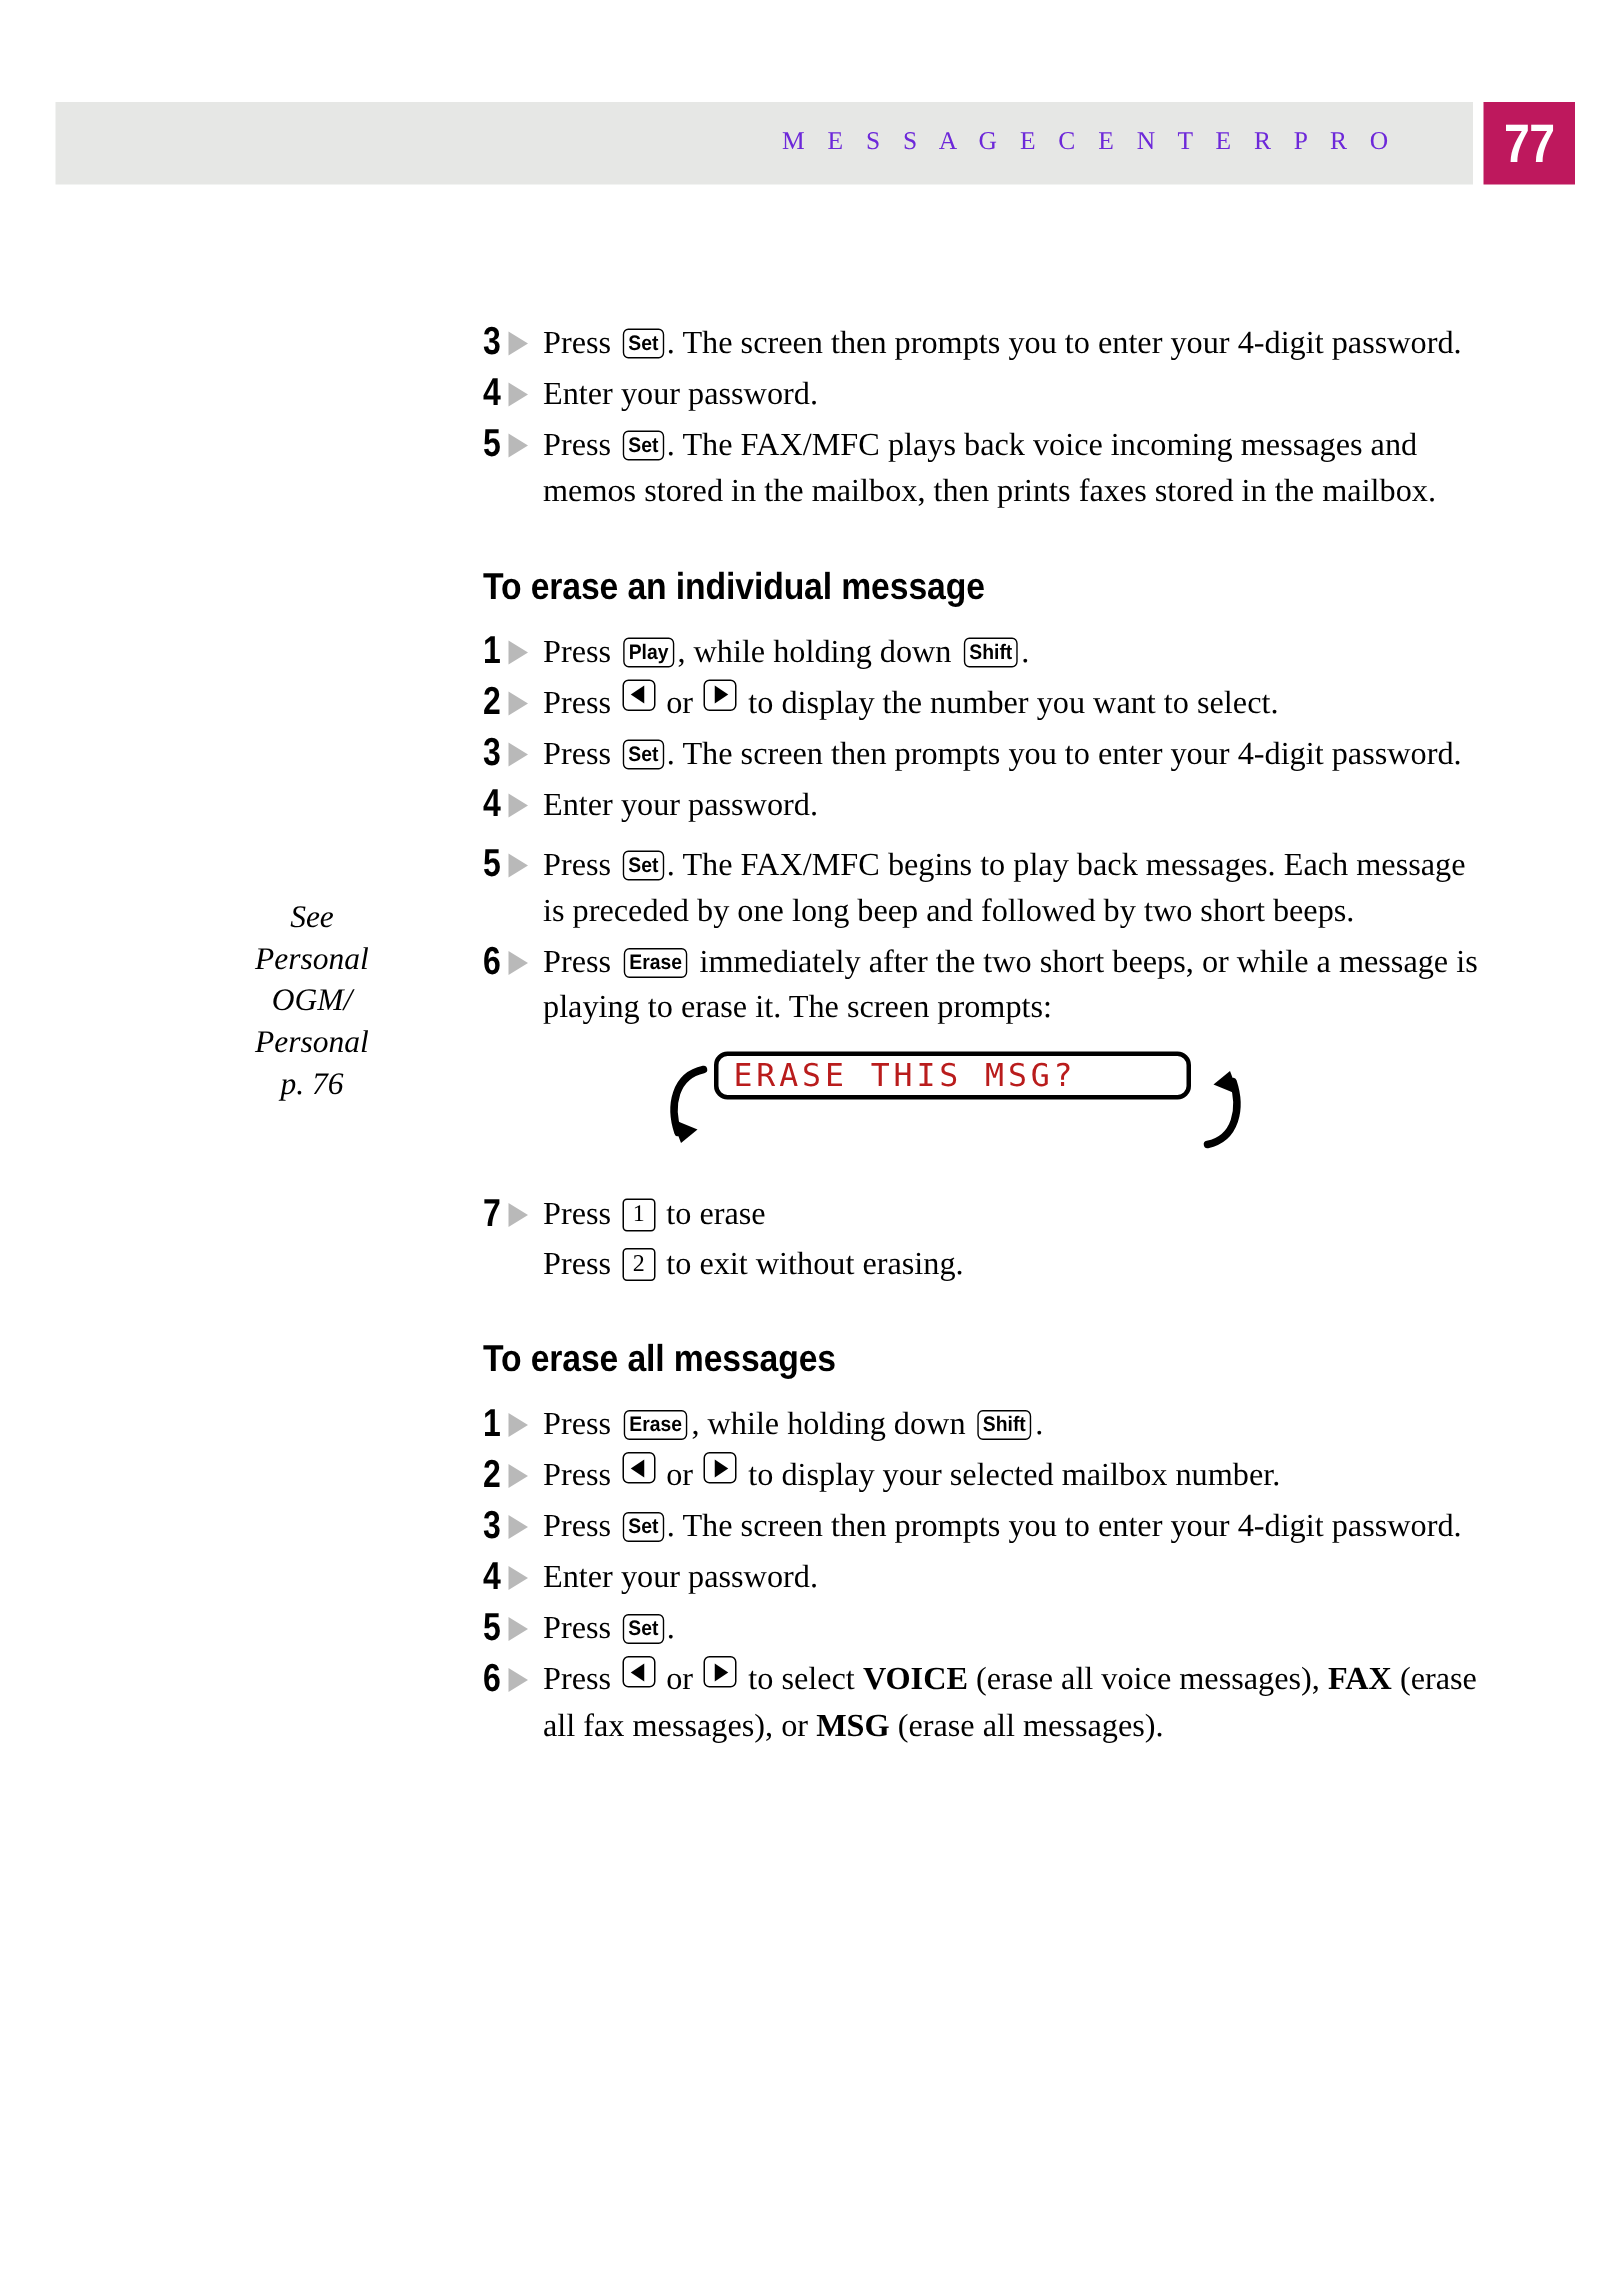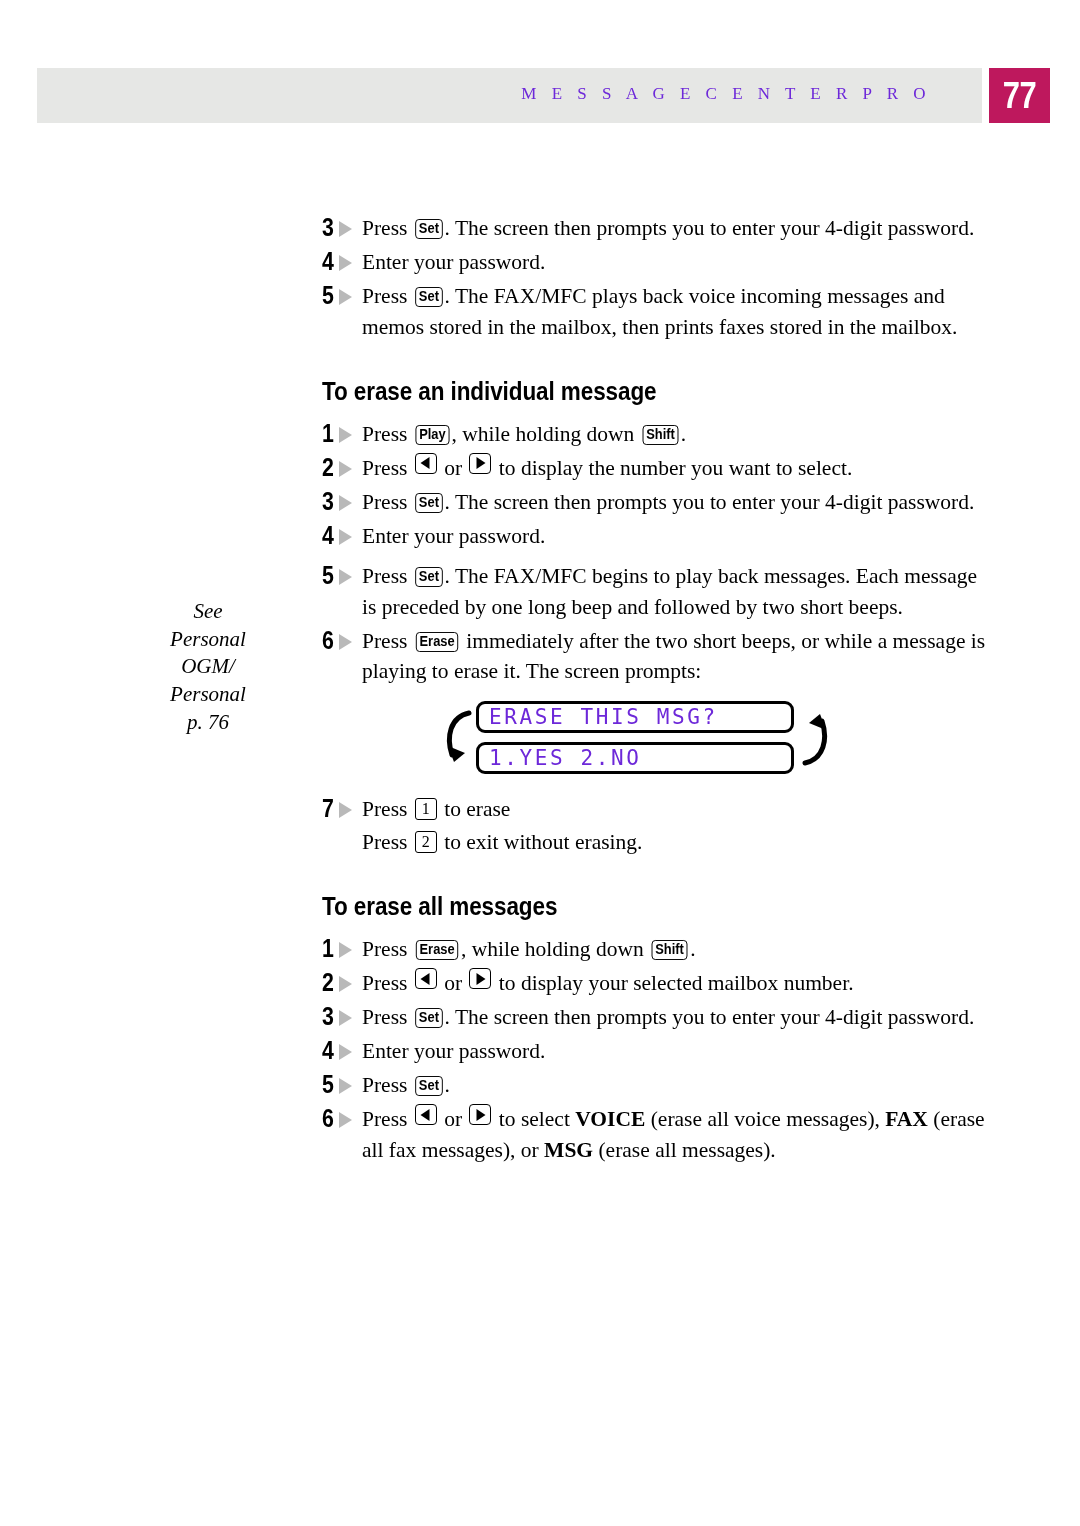--- a/index.html
+++ b/index.html
@@ -243,21 +243,21 @@
   .lcd-box.bottom { top: 41px; }
   .lcd-text {
     position: absolute;
     left: 10px;
     top: 50%;
     transform: translateY(-50%);
     font-family: "DejaVu Sans Mono", monospace;
     font-size: 21px;
     letter-spacing: 2.6px;
     white-space: pre;
-    color: #6d28d9;
+    color: #b91c1c;
   }
   .lcd-arrow {
     position: absolute;
     top: 2px;
     width: 32px;
     height: 70px;
   }
   .lcd-arrow.left { left: -10px; }
   .lcd-arrow.right { right: -10px; }
 
@@ -388,23 +388,20 @@
   </div>
 
   <div class="lcd-wrap">
     <svg class="lcd-arrow left" viewBox="0 0 32 70">
       <path d="M27 10 C 8 14, 4 34, 10 52" stroke="#000" stroke-width="5" fill="none" stroke-linecap="round"></path>
       <path d="M6 43 L12 59 L23 50 Z" fill="#000"></path>
     </svg>
     <div class="lcd-box top">
       <div class="lcd-text">ERASE THIS MSG?</div>
     </div>
-    <div class="lcd-box bottom">
-      <div class="lcd-text">1.YES 2.NO</div>
-    </div>
     <svg class="lcd-arrow right" viewBox="0 0 32 70">
       <path d="M5 60 C 24 56, 28 36, 22 18" stroke="#000" stroke-width="5" fill="none" stroke-linecap="round"></path>
       <path d="M26 27 L20 11 L9 20 Z" fill="#000"></path>
     </svg>
   </div>
 
   <div class="step">
     <div class="step-marker">
       <div class="tri"></div>
       <div class="num">7</div>

